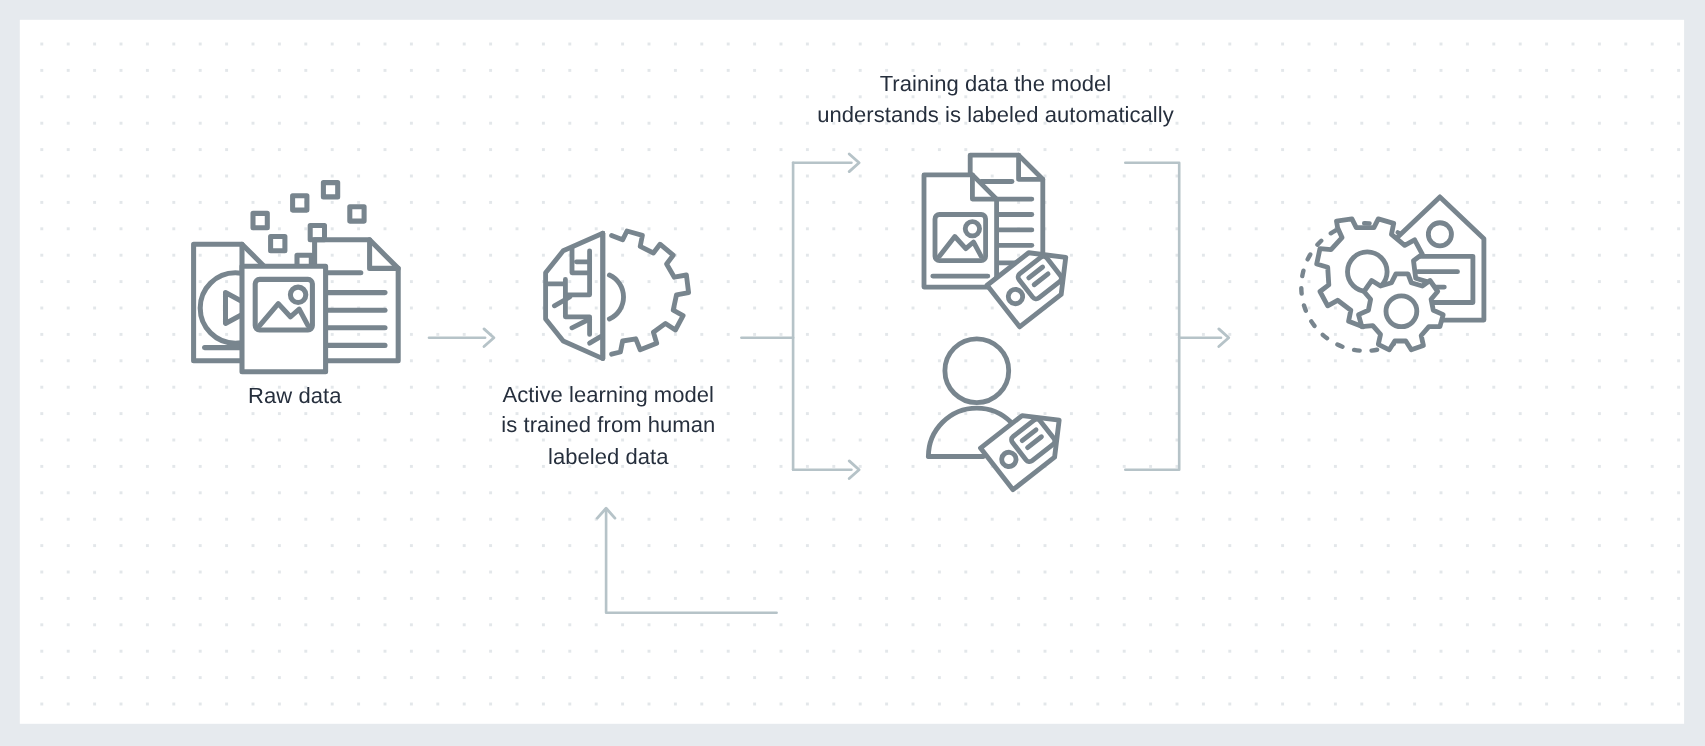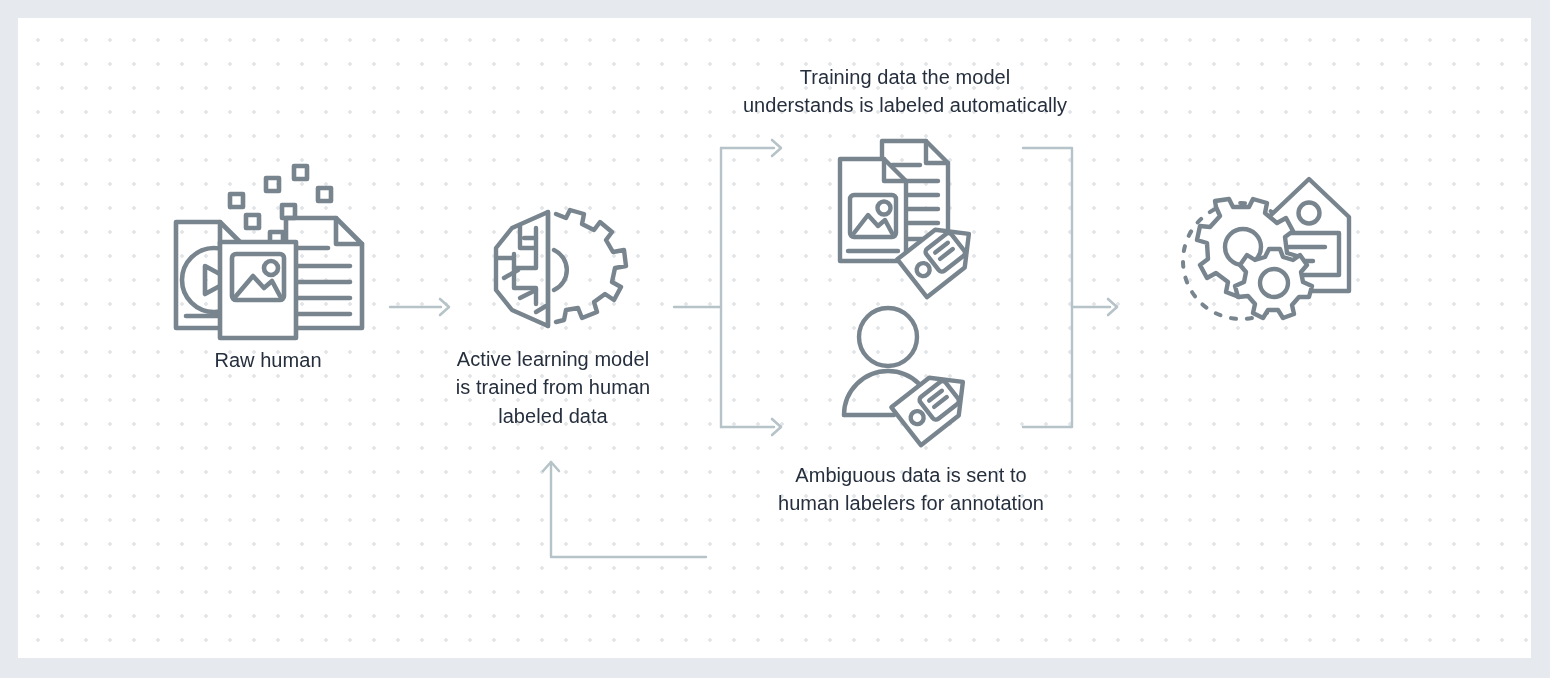--- a/index.html
+++ b/index.html
@@ -124,21 +124,21 @@
         <line x1="140" y1="108" x2="192" y2="108"></line>
         <line x1="140" y1="124" x2="192" y2="124"></line>
         <line x1="140" y1="140" x2="192" y2="140"></line>
         <line x1="140" y1="156" x2="192" y2="156"></line>
 
         <rect x="62" y="84" width="76" height="96" fill="#ffffff"></rect>
         <rect x="74" y="96" width="52" height="46" rx="4"></rect>
         <circle cx="113" cy="110" r="7"></circle>
         <path d="M78,138 L95,118 L106,130 L114,123 L122,138"></path>
       </svg>
-      <div class="caption" style="left:-20px; top:188px; width:260px;">Raw human</div>
+      <div class="caption" style="left:-20px; top:188px; width:260px;">Raw data</div>
     </div>
 
     <div class="node" style="left:460px; top:186px; width:150px; height:130px;">
       <svg class="icon-svg" width="150" height="130" viewBox="0 0 150 130" xmlns="http://www.w3.org/2000/svg" fill="none" stroke="#78858e" stroke-width="4.4" stroke-linecap="round" stroke-linejoin="round">
 
         <path d="M70,8 L34,24 L18,44 L18,86 L34,106 L70,122 L70,8 Z"></path>
         <path d="M42,22 L42,44 L58,44 L58,24"></path>
         <path d="M58,44 L58,64 L36,64 L36,50"></path>
         <path d="M36,64 L36,84 L58,84 L58,100"></path>
         <path d="M20,54 L34,54"></path>
@@ -200,22 +200,20 @@
         <line x1="8" y1="112" x2="58" y2="112"></line>
 
         <g transform="rotate(-38 92 96)" fill="#ffffff">
           <path d="M58,80 L106,80 L130,104 L106,128 L58,128 Z"></path>
           <circle cx="72" cy="104" r="6.5"></circle>
           <rect x="84" y="90" width="32" height="28" rx="4"></rect>
           <line x1="92" y1="98" x2="108" y2="98"></line>
           <line x1="92" y1="106" x2="108" y2="106"></line>
         </g>
       </svg>
-      <div class="caption" style="left:-90px; top:158px; width:330px;">Ambiguous data is sent to
-human labelers for annotation</div>
     </div>
 
 
     <div class="node" style="left:1155px; top:155px; width:190px; height:145px;">
       <svg class="icon-svg" width="190" height="145" viewBox="0 0 190 145" xmlns="http://www.w3.org/2000/svg" fill="none" stroke="#78858e" stroke-width="4.4" stroke-linecap="round" stroke-linejoin="round">
 
         <circle cx="68" cy="88" r="58" stroke-dasharray="5 11" stroke-width="4"></circle>
 
         <path d="M96,44 L136,6 L176,44 L176,118 L96,118" fill="#ffffff"></path>
         <circle cx="136" cy="40" r="10.5"></circle>

